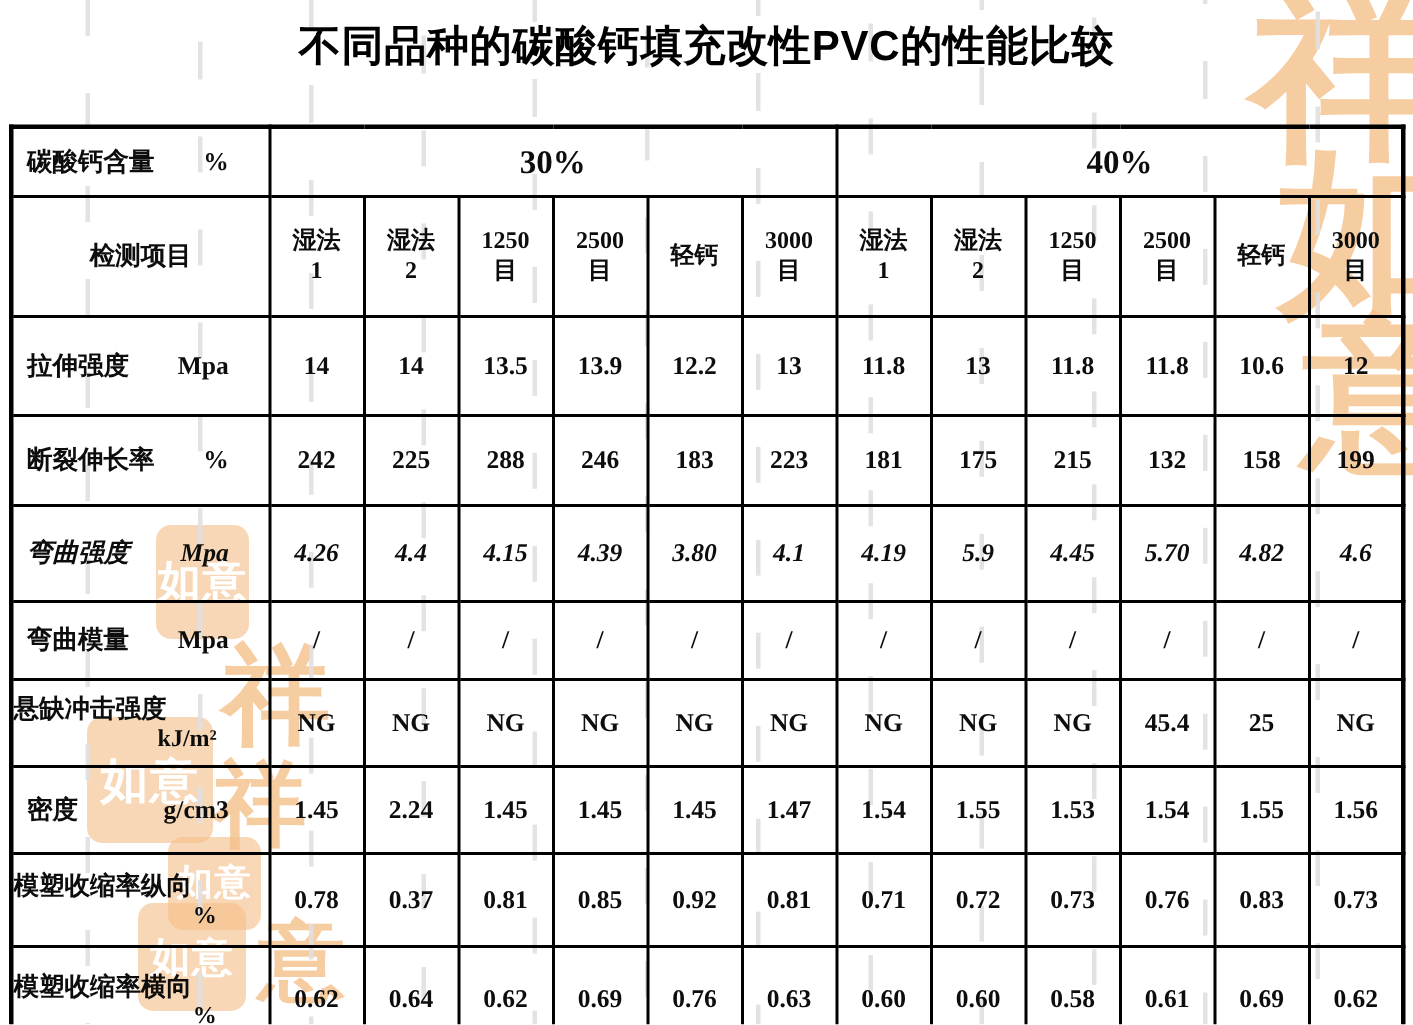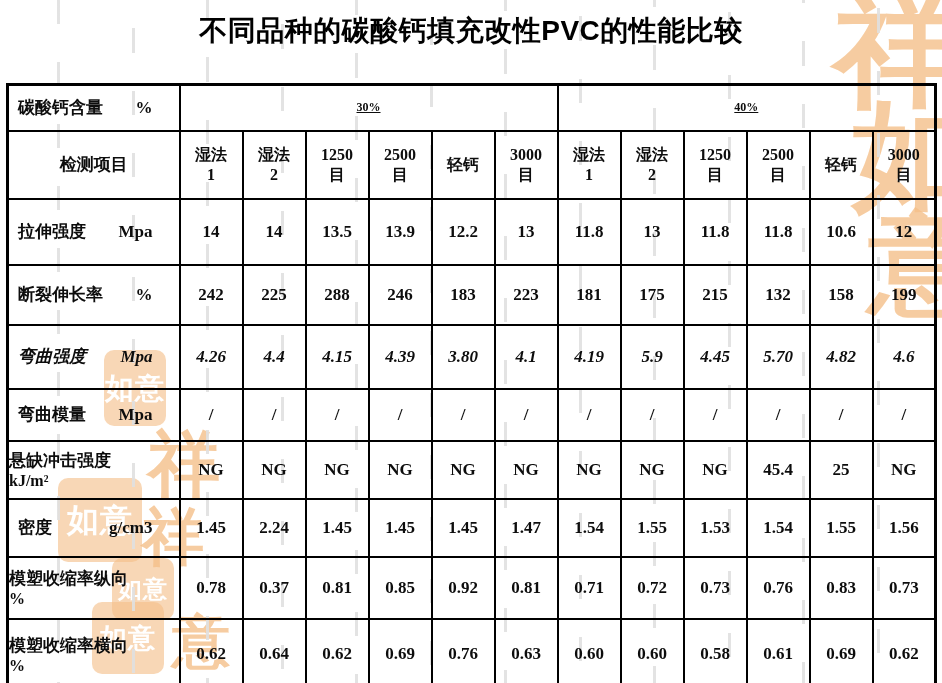--- a/index.html
+++ b/index.html
@@ -62,22 +62,22 @@
   }
   table{border:3px solid #000;}
   td.lab{
     text-align:left;
   }
   .lab-flex{
     display:flex;align-items:center;justify-content:space-between;
     padding:0 26px 0 9px;
   }
   .lab-block{padding-left:0;}
-  .lab-unit-line{text-align:left;padding-right:34px;font-size:16px;}
-  .grp{font-size:12px;text-decoration:underline;}
+  .lab-unit-line{text-align:right;padding-right:34px;font-size:16px;}
+  .grp{font-size:22px;}
   .colhead{font-size:16px;line-height:1.22;}
   .hdr-label{text-align:center;}
   .val{font-size:17px;}
 </style>
 </head>
 <body>
 
 <div id="page">
 
   <div id="wm-layer">
@@ -128,21 +128,21 @@
           <tr style="height: 46px;">
             <td class="lab">
               <div class="lab-flex">
                 <span>碳酸钙含量</span>
                 <span>%</span>
               </div>
             </td>
             <td class="grp" colspan="6">30%</td>
             <td class="grp" colspan="6">40%</td>
           </tr>
-          <tr style="height: 68px; font-family: Liberation Serif, serif;">
+          <tr style="height: 80px; font-family: Liberation Serif, serif;">
             <td class="lab">
               <div class="hdr-label">检测项目</div>
             </td>
             <td class="colhead">
               <div>湿法</div>
               <div>1</div>
             </td>
             <td class="colhead">
               <div>湿法</div>
               <div>2</div>

